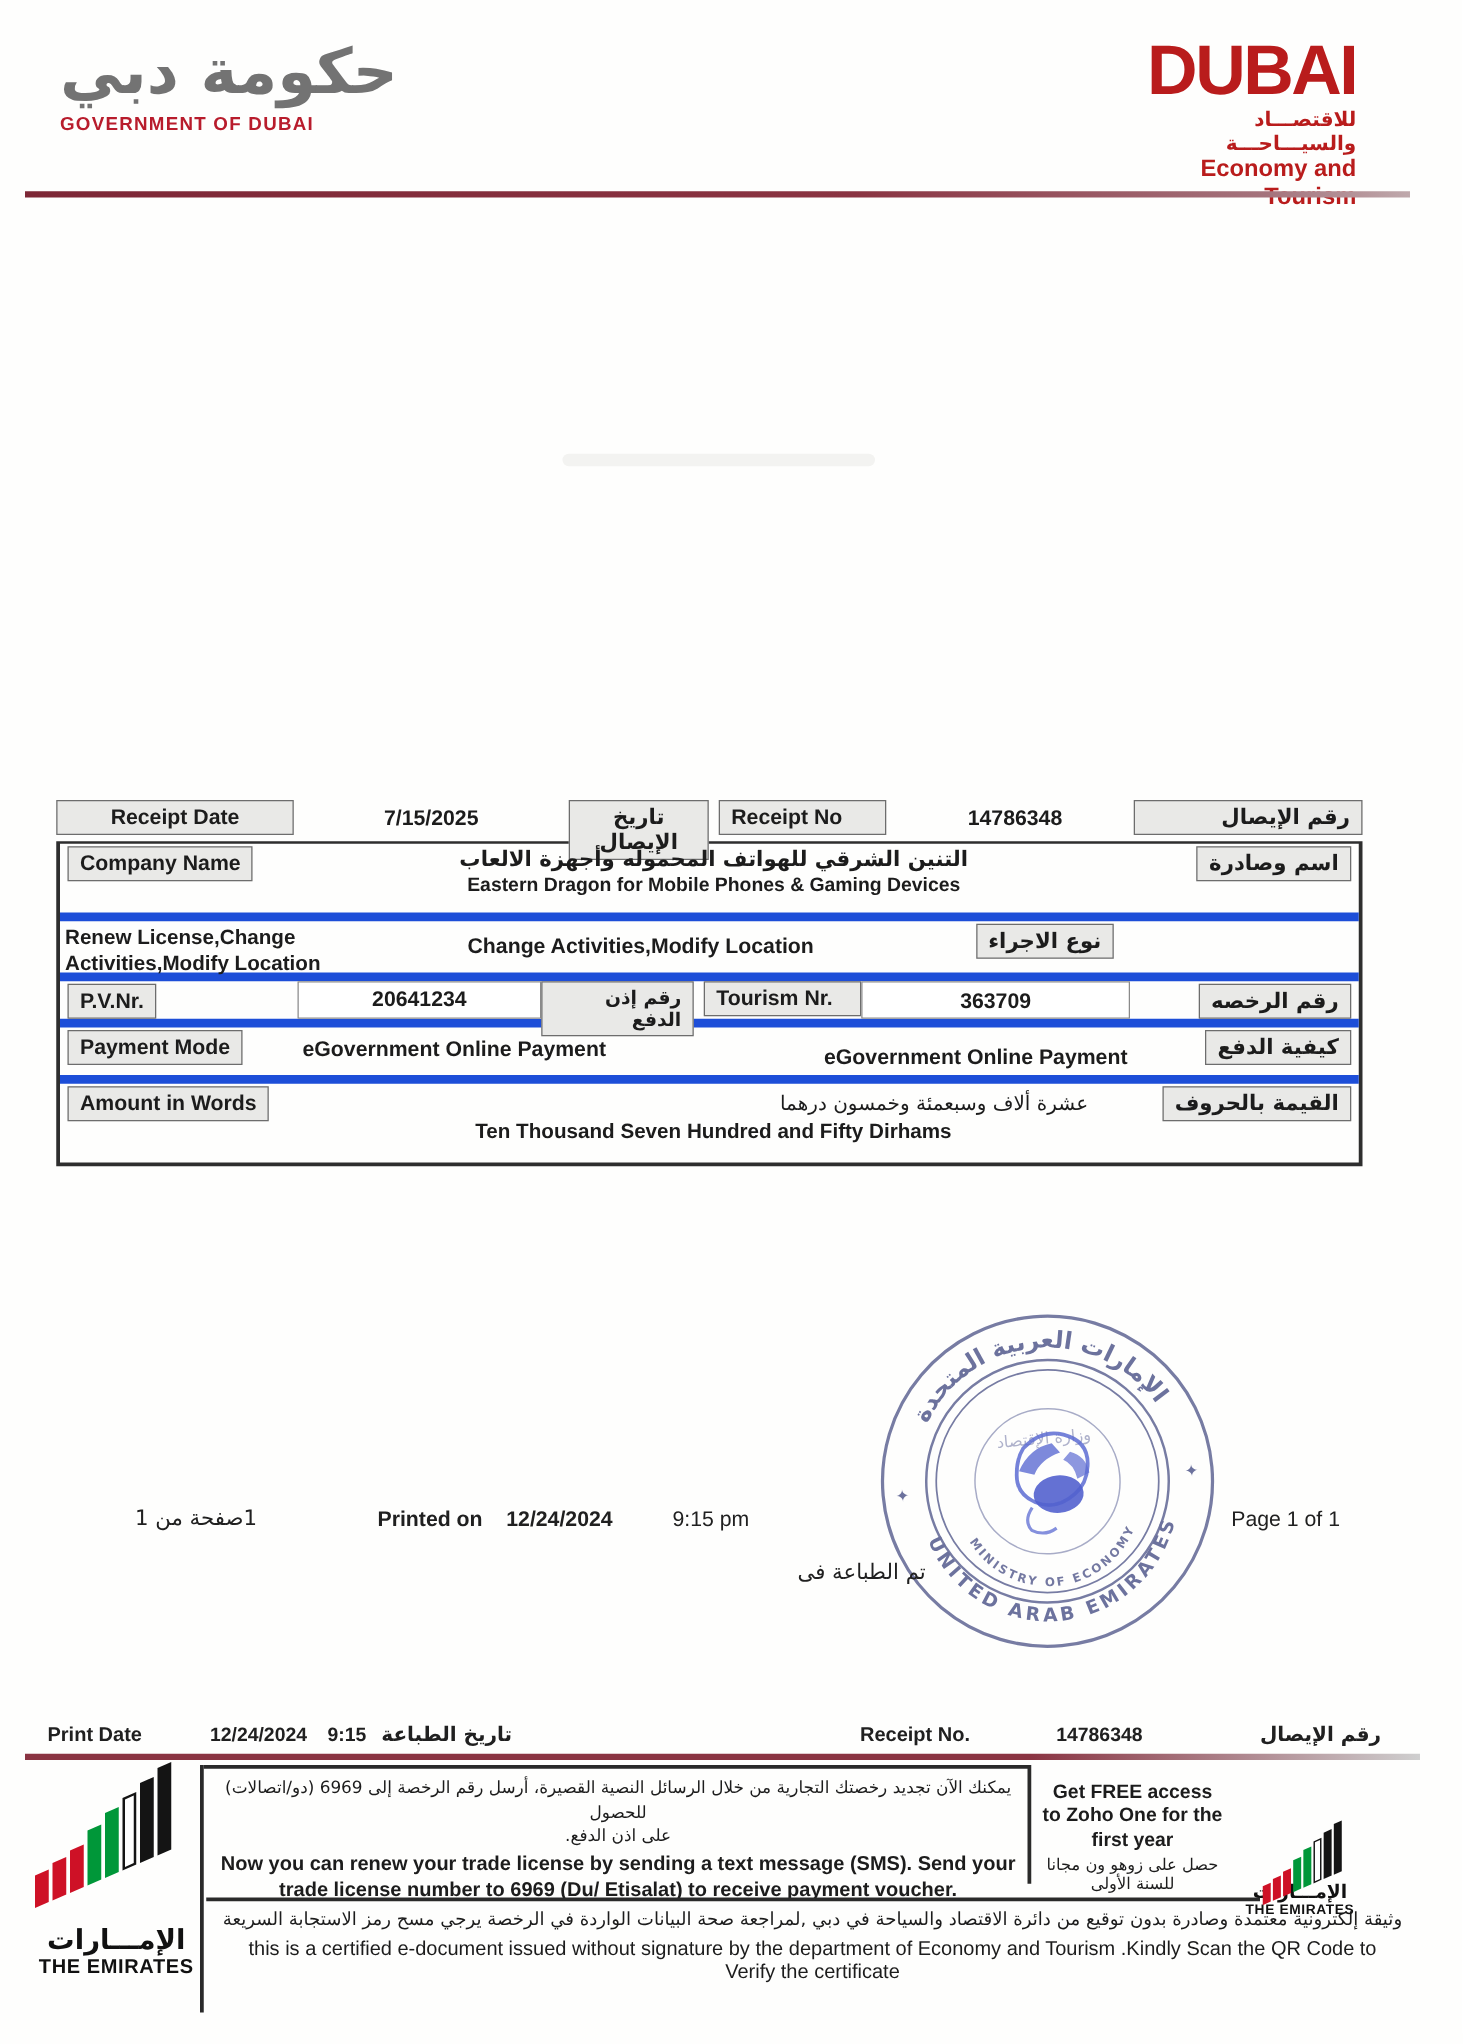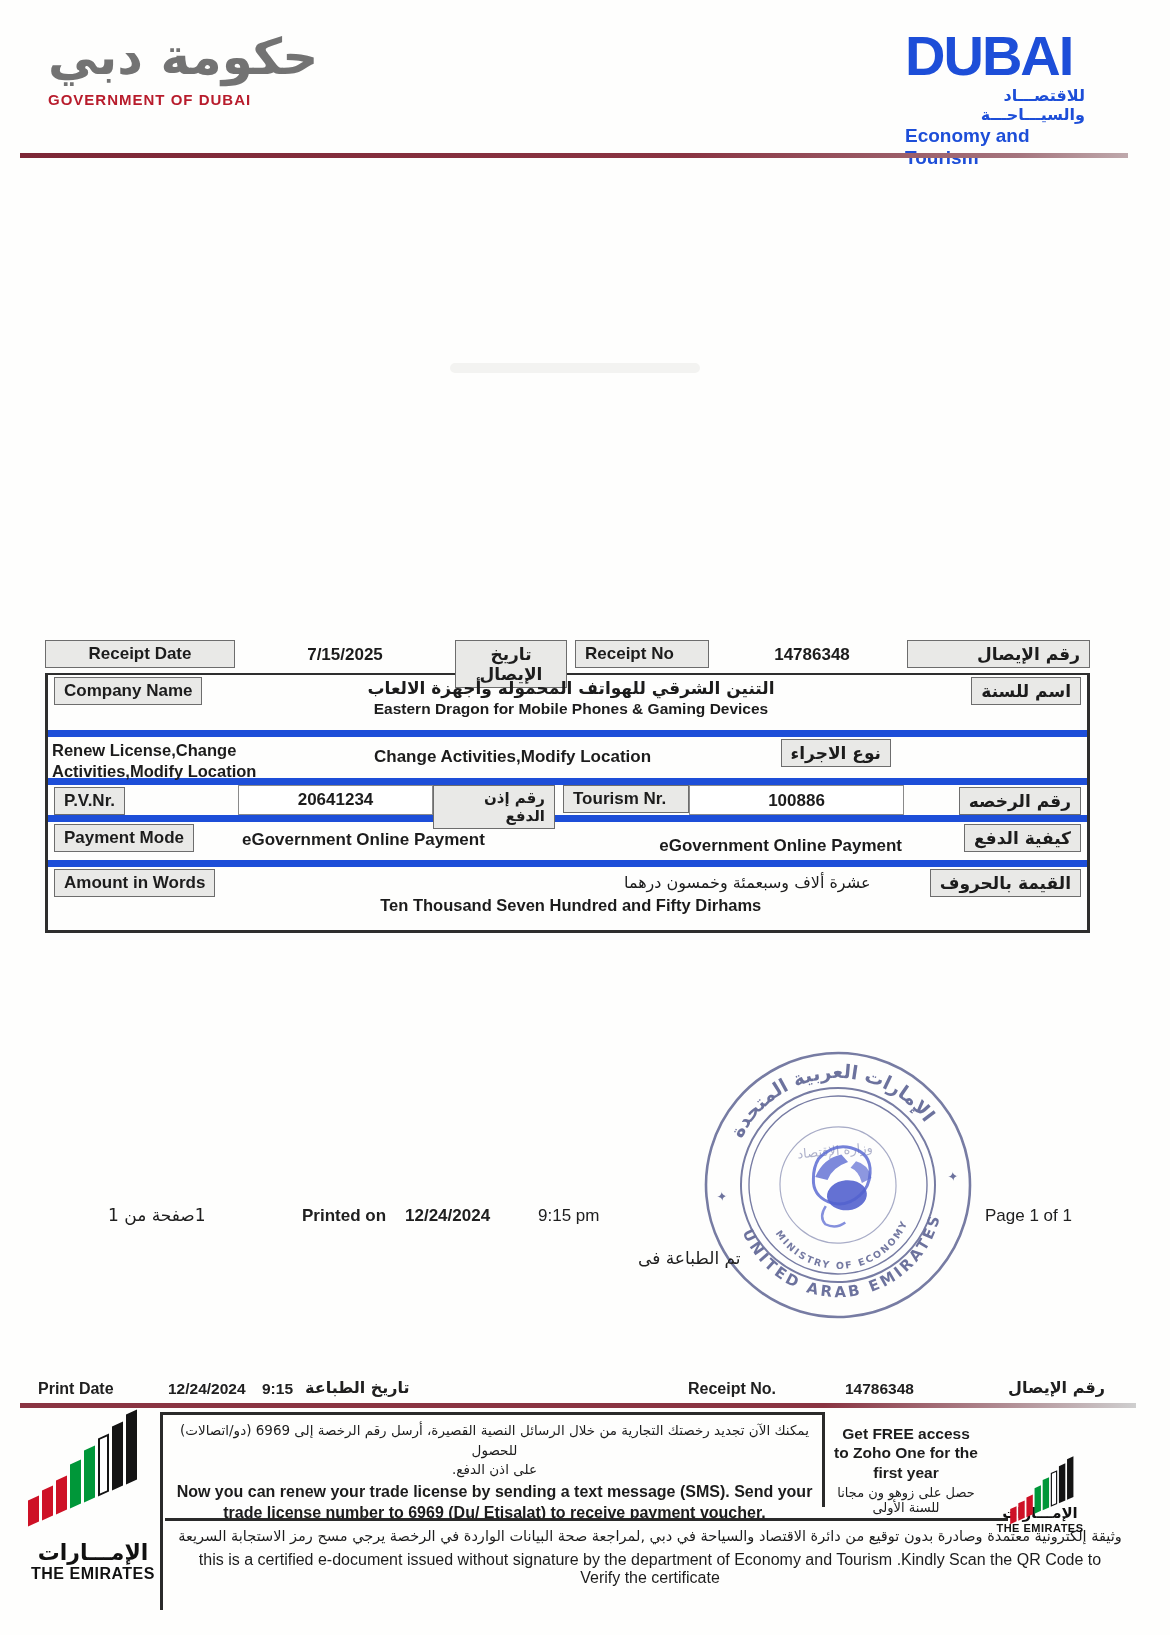--- a/index.html
+++ b/index.html
@@ -10,21 +10,21 @@
     font-family:"Liberation Sans","DejaVu Sans",sans-serif;
     overflow:hidden;
   }
   .abs { position:absolute; }
   .ar { font-family:"DejaVu Sans",sans-serif; direction:rtl; }
   .b { font-weight:bold; }
 
   
   .gov-ar { font-size:50px; font-weight:bold; color:#737373; font-family:"DejaVu Sans",sans-serif; direction:rtl; line-height:1.1; }
   .gov-en { font-size:15px; font-weight:bold; color:#b81c2c; letter-spacing:1px; margin-top:6px; }
-  .det { color:#1d4ed8; }
+  .det { text-align:right; color:#b91c1c; }
   .det-brand { font-size:56px; font-weight:800; letter-spacing:-2px; line-height:1; }
   .det-ar { font-size:16px; font-weight:bold; margin-top:2px; font-family:"DejaVu Sans",sans-serif; direction:rtl; }
   .det-en { font-size:19px; font-weight:bold; margin-top:1px; }
   .rule-top { left:20px; top:153px; width:1108px; height:5px;
     background:linear-gradient(90deg,#7d2736 0%,#8a3442 60%,#a5747d 90%,#bfa9ac 100%); }
   .smudge { left:450px; top:363px; width:250px; height:10px; background:#f3f3f1; border-radius:5px; }
 
   
   .rt { left:45px; top:640px; width:1045px; font-size:17px; }
   .row { display:flex; align-items:stretch; }
@@ -98,35 +98,35 @@
     </div>
 
     <div class="body">
 
       <div class="row bodyrow" style="height:62px;">
         <div class="lblcol"><span class="tag">Company Name</span></div>
         <div style="width:666px; text-align:center; padding-top:3px;">
           <div class="ar b" style="font-size:17px;">التنين الشرقي للهواتف المحموله وأجهزة الالعاب</div>
           <div class="b" style="font-size:15.5px; margin-top:2px;">Eastern Dragon for Mobile Phones &amp; Gaming Devices</div>
         </div>
-        <div class="arcol"><span class="tag ar">اسم للسنة</span></div>
+        <div class="arcol"><span class="tag ar">اسم وصادرة</span></div>
       </div>
 
       <div class="row bodyrow" style="height:48px;">
         <div class="b" style="width:326px; font-size:16.5px; padding:3px 4px; line-height:1.25;">Renew License,Change Activities,Modify Location</div>
         <div class="b" style="width:340px; font-size:17px; text-align:left; padding:10px 2px 0 0;">Change Activities,Modify Location</div>
         <div class="arcol"><span class="tag ar">نوع الاجراء</span></div>
       </div>
 
       <div class="row bodyrow" style="height:37px;">
         <div class="lblcol"><span class="tag">P.V.Nr.</span></div>
         <div class="whitebox" style="width:195px; padding-top:4px;">20641234</div>
         <div style="width:122px;"><span class="tag ar" style="width:100%; text-align:right; font-size:15px;">رقم إذن الدفع</span></div>
         <div style="width:134px; padding-left:8px;"><span class="tag" style="width:126px;">Tourism Nr.</span></div>
-        <div class="whitebox" style="width:215px; padding-top:5px;">100886</div>
+        <div class="whitebox" style="width:215px; padding-top:5px;">363709</div>
         <div class="arcol"><span class="tag ar">رقم الرخصه</span></div>
       </div>
 
       <div class="row bodyrow" style="height:45px;">
         <div class="lblcol"><span class="tag">Payment Mode</span></div>
         <div class="b" style="width:326px; font-size:17px; padding:8px 4px 0 4px;">eGovernment Online Payment</div>
         <div class="b" style="width:340px; font-size:17px; text-align:right; padding:14px 2px 0 0;">eGovernment Online Payment</div>
         <div class="arcol"><span class="tag ar">كيفية الدفع</span></div>
       </div>
 

